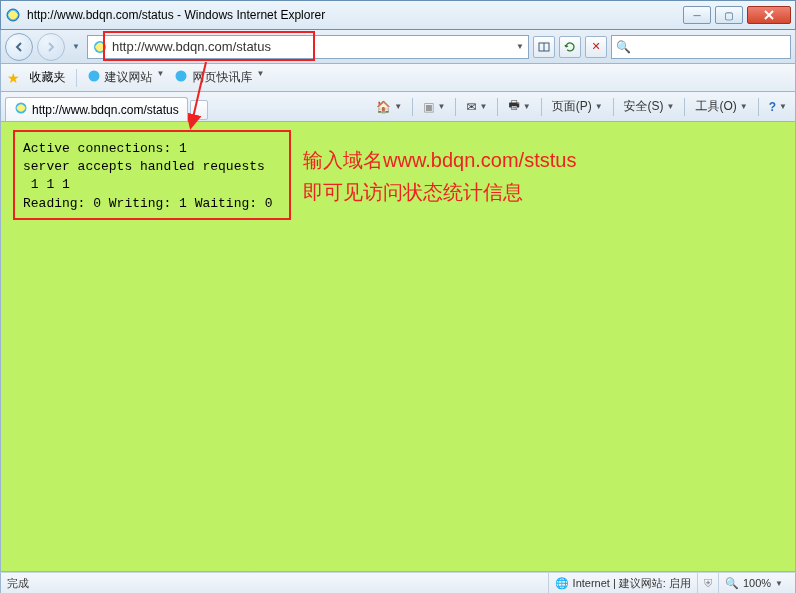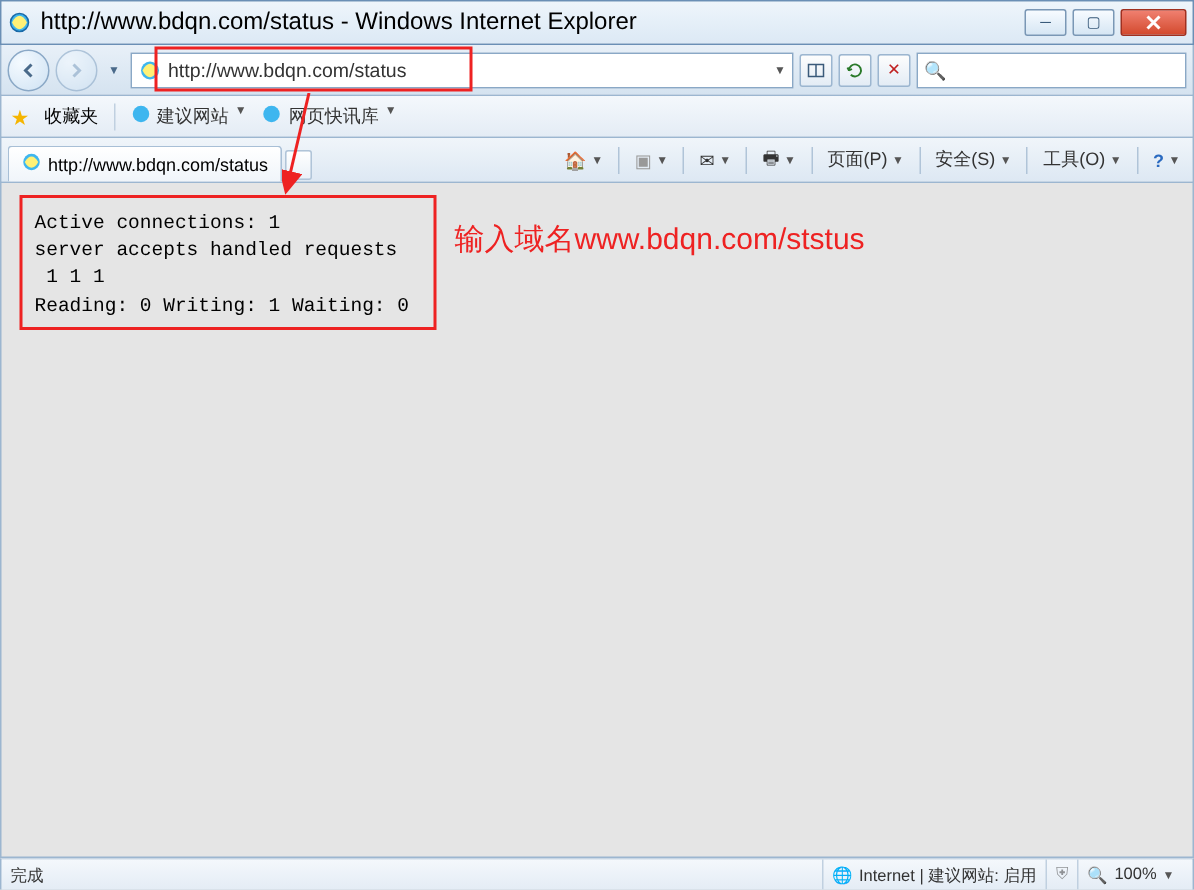--- a/index.html
+++ b/index.html
@@ -1,21 +1,21 @@
 <!DOCTYPE html>
 <html><head>
 <meta charset="utf-8">
 <style>
 * { margin: 0; padding: 0; box-sizing: border-box; font-family: "Microsoft YaHei", Tahoma, sans-serif; }
 body { background: #fff; width: 796px; height: 593px; overflow: hidden; position: relative; }
 
 
 .titlebar { height: 30px; background: linear-gradient(#eef5fb,#dce9f5); border: 1px solid #6a8fb5; display: flex; align-items: center; padding: 0 4px; }
 .titlebar .ie-icon { width: 16px; height: 16px; margin-right: 6px; }
-.titlebar .title { font-size: 16px; color: #000; flex: 1; }
+.titlebar .title { font-size: 12px; color: #000; flex: 1; }
 .winbtns { display: flex; gap: 4px; }
 .winbtn { width: 28px; height: 18px; border: 1px solid #7a97b5; border-radius: 2px; background: linear-gradient(#f7fbff,#d6e6f4); font-size: 10px; display: flex; align-items: center; justify-content: center; color: #395a7a; }
 .winbtn.close { background: linear-gradient(#f08070,#d34a2e); border-color: #a03020; color: #fff; width: 44px; }
 
 
 .navbar { height: 34px; background: linear-gradient(#e8f0f8,#d5e3f0); border: 1px solid #9cb6d0; border-top: none; display: flex; align-items: center; padding: 0 4px; gap: 4px; }
 .navbtn { width: 28px; height: 28px; border-radius: 14px; background: radial-gradient(circle at 30% 30%, #f4faff, #cfe2f3); border: 1px solid #8aa8c6; display: flex; align-items: center; justify-content: center; color: #4a6a8a; font-size: 12px; }
 .navbtn svg { width: 12px; height: 12px; }
 .dropbtn { width: 14px; height: 26px; display: flex; align-items: center; justify-content: center; color: #4a6a8a; font-size: 8px; }
 .addrwrap { flex: 1; height: 24px; background: #fff; border: 1px solid #8aa8c6; display: flex; align-items: center; padding: 0 4px; }
@@ -37,21 +37,21 @@
 
 
 .cmdbar { height: 30px; background: linear-gradient(#f0f5fa,#dde8f3); border: 1px solid #9cb6d0; border-top: none; display: flex; align-items: center; padding: 0 4px; font-size: 12px; }
 .tab { height: 24px; background: linear-gradient(#fff,#f0f5fa); border: 1px solid #a8bfd6; border-bottom: none; border-radius: 3px 3px 0 0; padding: 0 8px; display: flex; align-items: center; gap: 4px; margin-top: 5px; }
 .newtab { width: 18px; height: 20px; border: 1px solid #b0c4d8; border-radius: 2px; background: linear-gradient(#fff,#eaf1f8); margin-left: 2px; margin-top: 7px; }
 .cmdright { margin-left: auto; display: flex; align-items: center; gap: 6px; }
 .cmditem { display: flex; align-items: center; gap: 3px; padding: 2px 4px; color: #333; }
 .sep { width: 1px; height: 18px; background: #b0c4d8; }
 
 
-.content { position: relative; height: 450px; background: #e5e5e5; border: 1px solid #9cb6d0; border-top: none; overflow: auto; }
+.content { position: relative; height: 450px; background: #bef264; border: 1px solid #9cb6d0; border-top: none; overflow: auto; }
 .statusbox { position: absolute; left: 12px; top: 8px; width: 278px; height: 90px; border: 2px solid #e22; padding: 8px; font-family: "Courier New", monospace; font-size: 13px; color: #000; line-height: 1.4; white-space: pre; }
 .annot { position: absolute; left: 302px; top: 22px; font-size: 20px; color: #e22; line-height: 1.6; font-family: "SimSun", serif; }
 .arrow { position: absolute; left: 188px; top: 62px; pointer-events: none; z-index: 6; }
 
 
 .statusbar { height: 22px; background: linear-gradient(#f4f8fc,#e4ecf5); border: 1px solid #9cb6d0; border-top: 1px solid #c8d6e4; display: flex; align-items: center; font-size: 11px; padding: 0 6px; color: #333; }
 .statusbar .spacer { flex: 1; }
 .statusbar .seg { display: flex; align-items: center; gap: 4px; padding: 0 6px; border-left: 1px solid #c0d0e0; height: 100%; }
 .watermark { position: absolute; right: 6px; bottom: 24px; font-size: 12px; color: rgba(120,120,120,.35); }
 
@@ -190,20 +190,21 @@
   </div>
 </div>
 
 <div class="content">
   <div class="statusbox">Active connections: 1
 server accepts handled requests
  1 1 1
 Reading: 0 Writing: 1 Waiting: 0</div>
   <div class="annot">
     <div>输入域名www.bdqn.com/ststus</div>
+    <div>即可见访问状态统计信息</div>
   </div>
 </div>
 
 <svg class="arrow" width="30" height="70">
   <defs>
       <marker id="ah" markerWidth="8" markerHeight="8" refX="4" refY="4" orient="auto">
         <path d="M0 0L8 4L0 8z" fill="#e22"></path>
       </marker>
     </defs>
   <path d="M18 0 L4 60" stroke="#e22" stroke-width="2" fill="none" marker-end="url(#ah)"></path>

